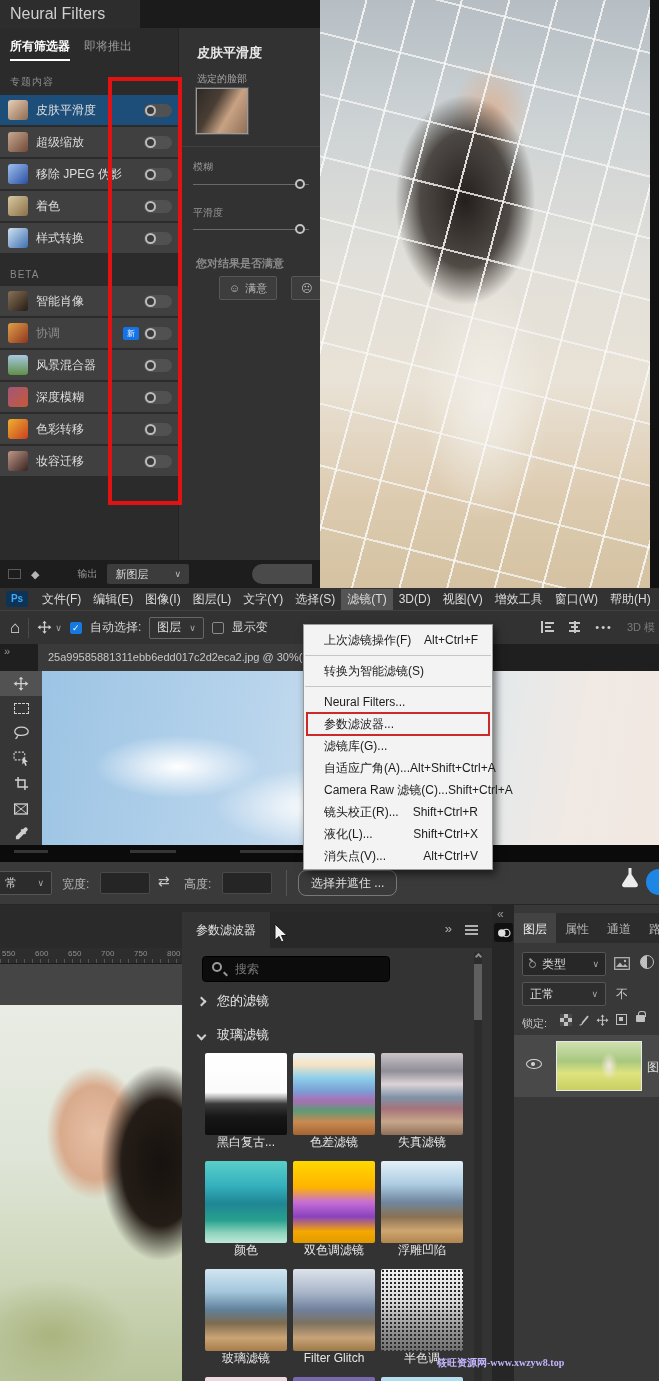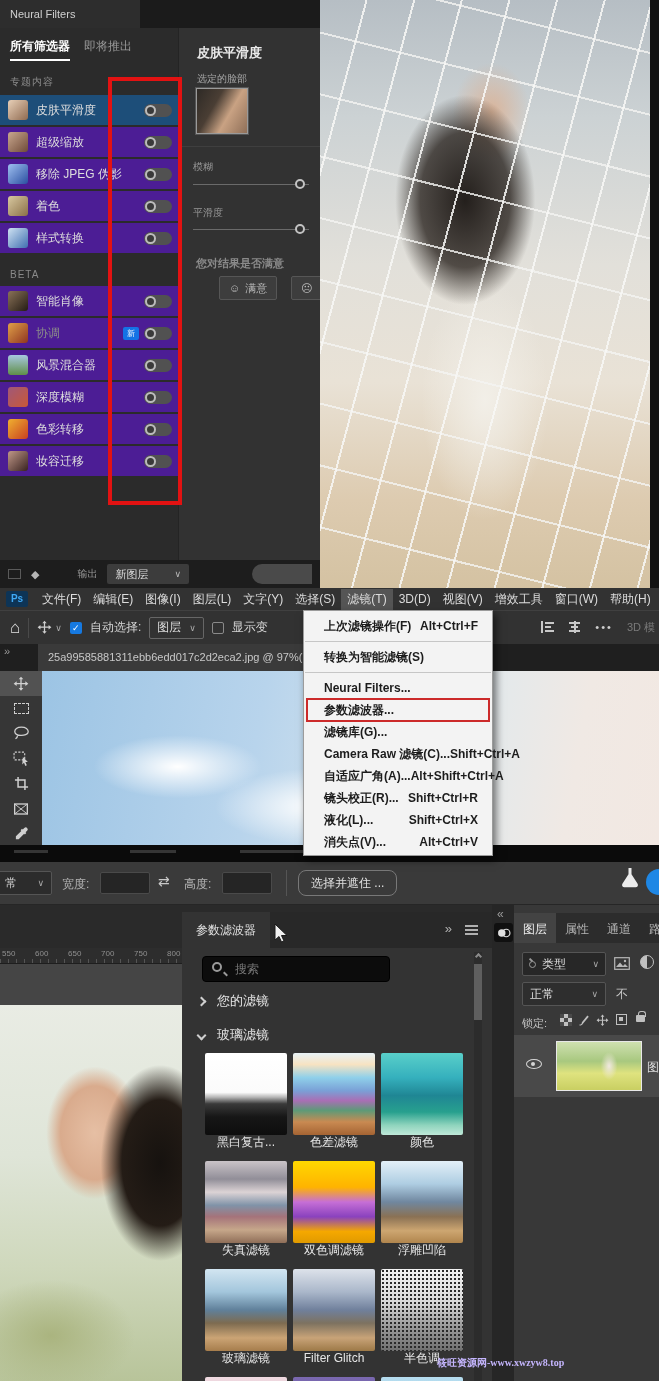--- a/index.html
+++ b/index.html
@@ -3,27 +3,27 @@
 <meta charset="utf-8">
 <style>
   html,body{margin:0;padding:0;background:#4a4a4a;}
   *{box-sizing:border-box;font-family:"Liberation Sans","DejaVu Sans",sans-serif;}
   #screen{position:relative;width:659px;height:1381px;overflow:hidden;background:#222;margin:0 auto;}
   .abs{position:absolute;}
 
   
   #s1{left:0;top:0;width:659px;height:588px;background:#232323;}
   .s1-titlebar{left:0;top:0;width:320px;height:28px;background:#1b1b1b;}
-  .s1-wintab{left:0;top:0;width:140px;height:28px;background:#2d2d2d;color:#cfcfcf;font-size:11px;line-height:28px;padding-left:10px;}
+  .s1-wintab{left:0;top:0;width:140px;height:28px;background:#2d2d2d;color:#cfcfcf;font-size:16px;line-height:28px;padding-left:10px;}
   .s1-left{left:0;top:28px;width:178px;height:532px;background:#2b2b2b;}
   .nf-tabs{display:flex;gap:14px;padding:10px 10px 6px 10px;font-size:12px;}
   .nf-tab{color:#999;cursor:default;}
   .nf-tab.active{color:#fff;font-weight:bold;border-bottom:2px solid #fff;padding-bottom:4px;}
   .nf-cat{margin:8px 10px 6px 10px;font-size:10px;color:#8a8a8a;letter-spacing:1px;}
-  .nf-row{display:flex;align-items:center;height:30px;margin:0 0 2px 0;background:#4c1d95;padding:0 6px 0 8px;}
+  .nf-row{display:flex;align-items:center;height:30px;margin:0 0 2px 0;background:#404040;padding:0 6px 0 8px;}
   .nf-row.selected{background:#1d4e79;}
   .nf-icon{width:20px;height:20px;border-radius:3px;margin-right:8px;flex:none;}
   .nf-label{flex:1;font-size:12px;color:#ddd;white-space:nowrap;overflow:hidden;}
   .nf-row.dim .nf-label{color:#8a8a8a;}
   .badge{background:#1473e6;color:#fff;font-size:8px;padding:1px 4px;border-radius:2px;margin-right:5px;flex:none;}
   .toggle{width:28px;height:13px;background:#515151;border-radius:7px;position:relative;flex:none;}
   .toggle .knob{position:absolute;left:1px;top:1px;width:11px;height:11px;border-radius:50%;border:2px solid #bcbcbc;background:#3a3a3a;}
   .nf-beta{margin:16px 10px 6px 10px;font-size:10px;color:#8a8a8a;letter-spacing:1px;}
   .nf-footer{left:0;top:560px;width:320px;height:28px;background:#1d1d1d;display:flex;align-items:center;gap:10px;padding:0 8px;}
   .ftr-sq{width:13px;height:10px;border:1px solid #5a5a5a;}
@@ -86,21 +86,21 @@
   .doctab{left:38px;top:0;width:430px;height:27px;background:#3a3a3a;color:#c8c8c8;font-size:11px;line-height:27px;padding:0 10px;white-space:nowrap;overflow:hidden;border-right:1px solid #222;}
   .workspace{left:0;top:83px;width:659px;height:174px;}
   .toolstrip{left:0;top:0;width:42px;height:174px;background:#363636;}
   .tool{width:42px;height:25px;display:flex;align-items:center;justify-content:center;color:#d0d0d0;}
   .tool.sel{background:#525252;}
   .marquee-ic{width:15px;height:11px;border:1px dashed #cfcfcf;}
   .canvas2{left:42px;top:0;width:617px;height:174px;}
   .blackbar{left:0;top:257px;width:659px;height:17px;background:#0b0b0b;}
   .frag{position:absolute;top:5px;height:3px;background:#5a5a5a;opacity:.55;}
 
-  .fmenu{left:303px;top:22px;width:190px;height:246px;background:#f3f3f3;border:1px solid #9b9b9b;box-shadow:3px 4px 8px rgba(0,0,0,.55);z-index:40;padding:4px 0;font-weight:bold;}
+  .fmenu{left:303px;top:36px;width:190px;height:246px;background:#f3f3f3;border:1px solid #9b9b9b;box-shadow:3px 4px 8px rgba(0,0,0,.55);z-index:40;padding:4px 0;}
   .fm-item{height:22px;display:flex;align-items:center;padding:0 14px 0 20px;position:relative;}
   .fm-label{font-size:12px;color:#1c1c1c;white-space:nowrap;}
   .fm-short{margin-left:auto;font-size:12px;color:#1c1c1c;white-space:nowrap;}
   .fm-sep{border-top:1px solid #c6c6c6;margin:4px 1px;}
   .fm-red{position:absolute;left:2px;right:2px;top:-1px;bottom:-1px;border:2px solid #cc2a2a;}
 
   
   #s3{left:0;top:862px;width:659px;height:519px;background:#2a2a2a;}
   .optionsbar2{left:0;top:0;width:659px;height:43px;background:#3a3a3a;border-bottom:1px solid #262626;}
   .styledd{left:-12px;top:9px;width:64px;height:24px;background:#2c2c2c;border:1px solid #555;border-radius:2px;color:#c8c8c8;font-size:12px;display:flex;align-items:center;justify-content:space-between;padding:0 7px 0 16px;}
@@ -390,21 +390,21 @@
     </div>
     <div class="ob-right">
       <span class="align-ic"></span>
       <span class="align-ic c"></span>
       <span class="ob-dots">•••</span>
       <span class="ob-3d">3D 模</span>
     </div>
 
     <div class="abs docrow">
       <span class="abs doc-chev">»</span>
-      <span class="abs doctab">25a99585881311ebb6edd017c2d2eca2.jpg @ 97%(</span>
+      <span class="abs doctab">25a99585881311ebb6edd017c2d2eca2.jpg @ 30%(</span>
     </div>
 
     <div class="abs workspace">
       <div class="abs canvas2" style="background: radial-gradient(120px 45px at 22% 55%, rgb(255, 255, 255), rgba(255, 255, 255, 0) 70%), radial-gradient(150px 55px at 45% 78%, rgb(255, 255, 255), rgba(255, 255, 255, 0) 70%), linear-gradient(100deg, rgb(156, 196, 228) 0%, rgb(184, 212, 236) 35%, rgb(223, 233, 238) 65%, rgb(240, 233, 228) 85%, rgb(242, 232, 226) 100%);"></div>
       <div class="abs toolstrip">
         <div class="tool sel">
             <svg width="16" height="16">
               <use href="#ic-move"></use>
             </svg>
           </div>
@@ -453,26 +453,26 @@
         <span class="fm-label">Neural Filters...</span>
       </div>
       <div class="fm-item">
         <span class="fm-label">参数滤波器...</span>
         <span class="fm-red"></span>
       </div>
       <div class="fm-item">
         <span class="fm-label">滤镜库(G)...</span>
       </div>
       <div class="fm-item">
+        <span class="fm-label">自适应广角(A)...</span>
+        <span class="fm-short">Alt+Shift+Ctrl+A</span>
+      </div>
+      <div class="fm-item">
         <span class="fm-label">Camera Raw 滤镜(C)...</span>
         <span class="fm-short">Shift+Ctrl+A</span>
-      </div>
-      <div class="fm-item">
-        <span class="fm-label">自适应广角(A)...</span>
-        <span class="fm-short">Alt+Shift+Ctrl+A</span>
       </div>
       <div class="fm-item">
         <span class="fm-label">镜头校正(R)...</span>
         <span class="fm-short">Shift+Ctrl+R</span>
       </div>
       <div class="fm-item">
         <span class="fm-label">液化(L)...</span>
         <span class="fm-short">Shift+Ctrl+X</span>
       </div>
       <div class="fm-item">
@@ -549,26 +549,26 @@
       <div class="abs fgrid">
         <div class="fcell">
           <div class="fthumb" style="background: linear-gradient(rgb(255, 255, 255) 0%, rgb(251, 251, 251) 48%, rgb(181, 181, 181) 54%, rgb(58, 58, 58) 62%, rgb(22, 22, 22) 78%, rgb(13, 13, 13) 100%);"></div>
           <div class="flabel">黑白复古...</div>
         </div>
         <div class="fcell">
           <div class="fthumb" style="background: linear-gradient(rgb(232, 242, 246) 0%, rgb(247, 227, 194) 14%, rgb(143, 208, 234) 30%, rgb(122, 160, 214) 46%, rgb(169, 111, 181) 58%, rgb(93, 154, 120) 70%, rgb(201, 138, 82) 84%, rgb(165, 100, 51) 100%);"></div>
           <div class="flabel">色差滤镜</div>
         </div>
         <div class="fcell">
+          <div class="fthumb" style="background: linear-gradient(rgb(202, 196, 200) 0%, rgb(145, 142, 152) 22%, rgb(220, 211, 213) 38%, rgb(128, 147, 168) 54%, rgb(165, 115, 122) 68%, rgb(198, 167, 138) 84%, rgb(143, 110, 88) 100%);"></div>
+          <div class="flabel">失真滤镜</div>
+        </div>
+        <div class="fcell">
           <div class="fthumb" style="background: linear-gradient(rgb(89, 207, 201) 0%, rgb(53, 176, 189) 30%, rgb(31, 134, 148) 52%, rgb(39, 160, 142) 72%, rgb(143, 212, 189) 88%, rgb(191, 232, 216) 100%);"></div>
           <div class="flabel">颜色</div>
-        </div>
-        <div class="fcell">
-          <div class="fthumb" style="background: linear-gradient(rgb(202, 196, 200) 0%, rgb(145, 142, 152) 22%, rgb(220, 211, 213) 38%, rgb(128, 147, 168) 54%, rgb(165, 115, 122) 68%, rgb(198, 167, 138) 84%, rgb(143, 110, 88) 100%);"></div>
-          <div class="flabel">失真滤镜</div>
         </div>
         <div class="fcell">
           <div class="fthumb" style="background: linear-gradient(rgb(255, 216, 0) 0%, rgb(255, 179, 0) 32%, rgb(198, 111, 214) 50%, rgb(138, 66, 190) 68%, rgb(245, 168, 0) 86%, rgb(224, 154, 0) 100%);"></div>
           <div class="flabel">双色调滤镜</div>
         </div>
         <div class="fcell">
           <div class="fthumb" style="background: linear-gradient(rgb(227, 240, 248) 0%, rgb(174, 205, 226) 28%, rgb(112, 135, 159) 50%, rgb(138, 113, 84) 68%, rgb(205, 166, 113) 85%, rgb(176, 133, 77) 100%);"></div>
           <div class="flabel">浮雕凹陷</div>
         </div>
         <div class="fcell">

